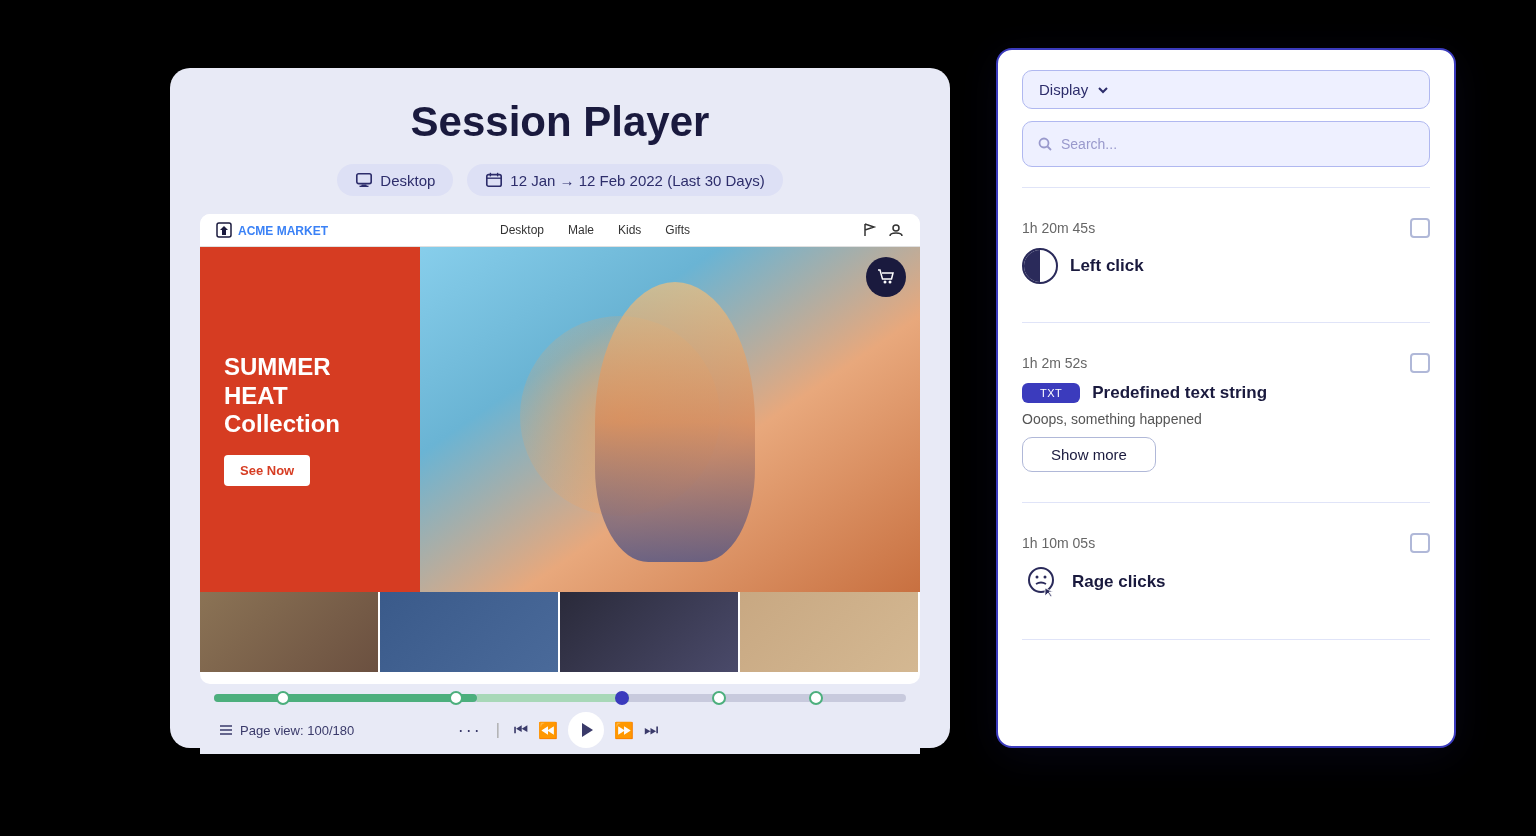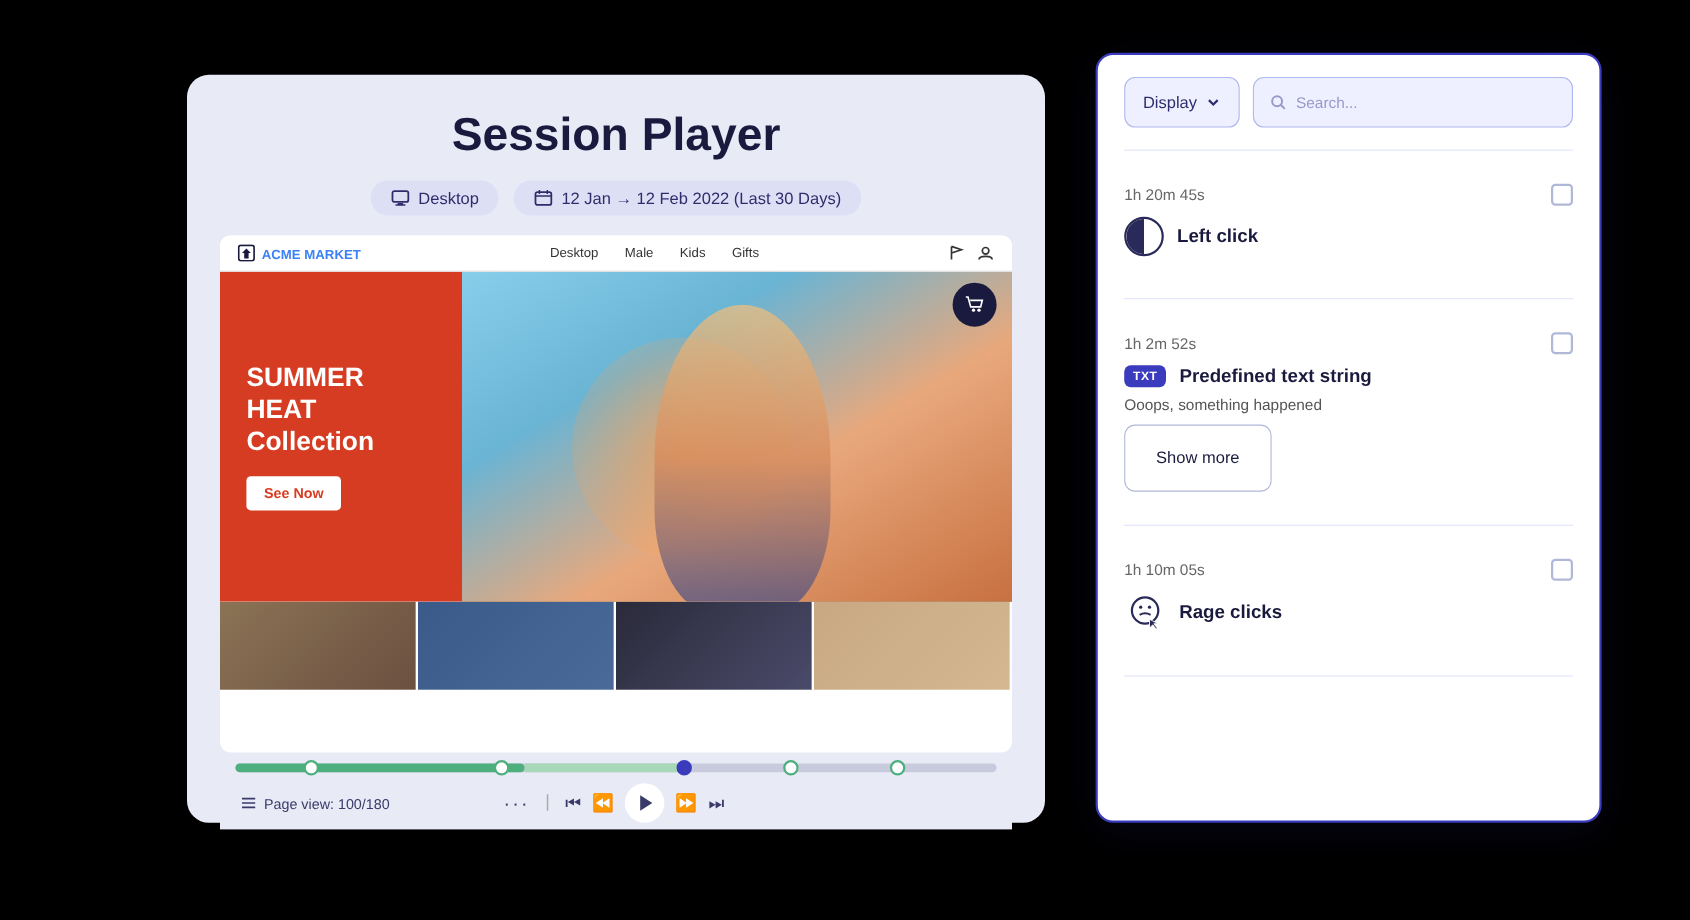--- a/index.html
+++ b/index.html
@@ -114,21 +114,21 @@
       font-size: 11px;
       width: 180px;
       color: #999;
       display: flex;
       align-items: center;
       gap: 4px;
     }
 
     .hero-section {
       display: flex;
-      height: 300px;
+      height: 345px;
       position: relative;
       overflow: hidden;
     }
 
     .hero-text-box {
       background: #d63c22;
       width: 220px;
       min-width: 220px;
       padding: 28px 24px;
       color: white;
@@ -303,20 +303,21 @@
       right: 80px;
       top: 48px;
       padding: 20px 24px;
       box-shadow: 0 8px 40px rgba(59,59,189,0.10);
     }
 
     .panel-header {
       display: flex;
       gap: 12px;
       margin-bottom: 20px;
+      flex-direction: column;
     }
 
     .display-dropdown {
       background: #eef0ff;
       border: 1.5px solid #b0b8f0;
       border-radius: 10px;
       padding: 10px 16px;
       font-size: 15px;
       color: #2d2d6b;
       display: flex;
@@ -398,23 +399,23 @@
       left: 0;
       top: 0;
       width: 50%;
       height: 100%;
       background: #2a2a5a;
     }
 
     .event-icon-txt {
       background: #3b3bbd;
       border-radius: 6px;
-      padding: 4px 8px;
+      padding: 4px 18px;
       font-size: 11px;
-      font-weight: 700;
+      font-weight: 400;
       color: white;
       letter-spacing: 0.5px;
       flex-shrink: 0;
     }
 
     .event-name {
       font-size: 17px;
       font-weight: 700;
       color: #1a1a3e;
     }
@@ -423,21 +424,21 @@
       font-size: 14px;
       color: #555;
       margin-left: 0;
       margin-top: 4px;
     }
 
     .show-more-btn {
       background: white;
       border: 1.5px solid #b0b8d8;
       border-radius: 10px;
-      padding: 21px 28px;
+      padding: 8px 28px;
       font-size: 15px;
       font-weight: 500;
       color: #1a1a3e;
       cursor: pointer;
       margin-top: 10px;
       display: inline-block;
     }
 
     .rage-icon {
       width: 38px;

